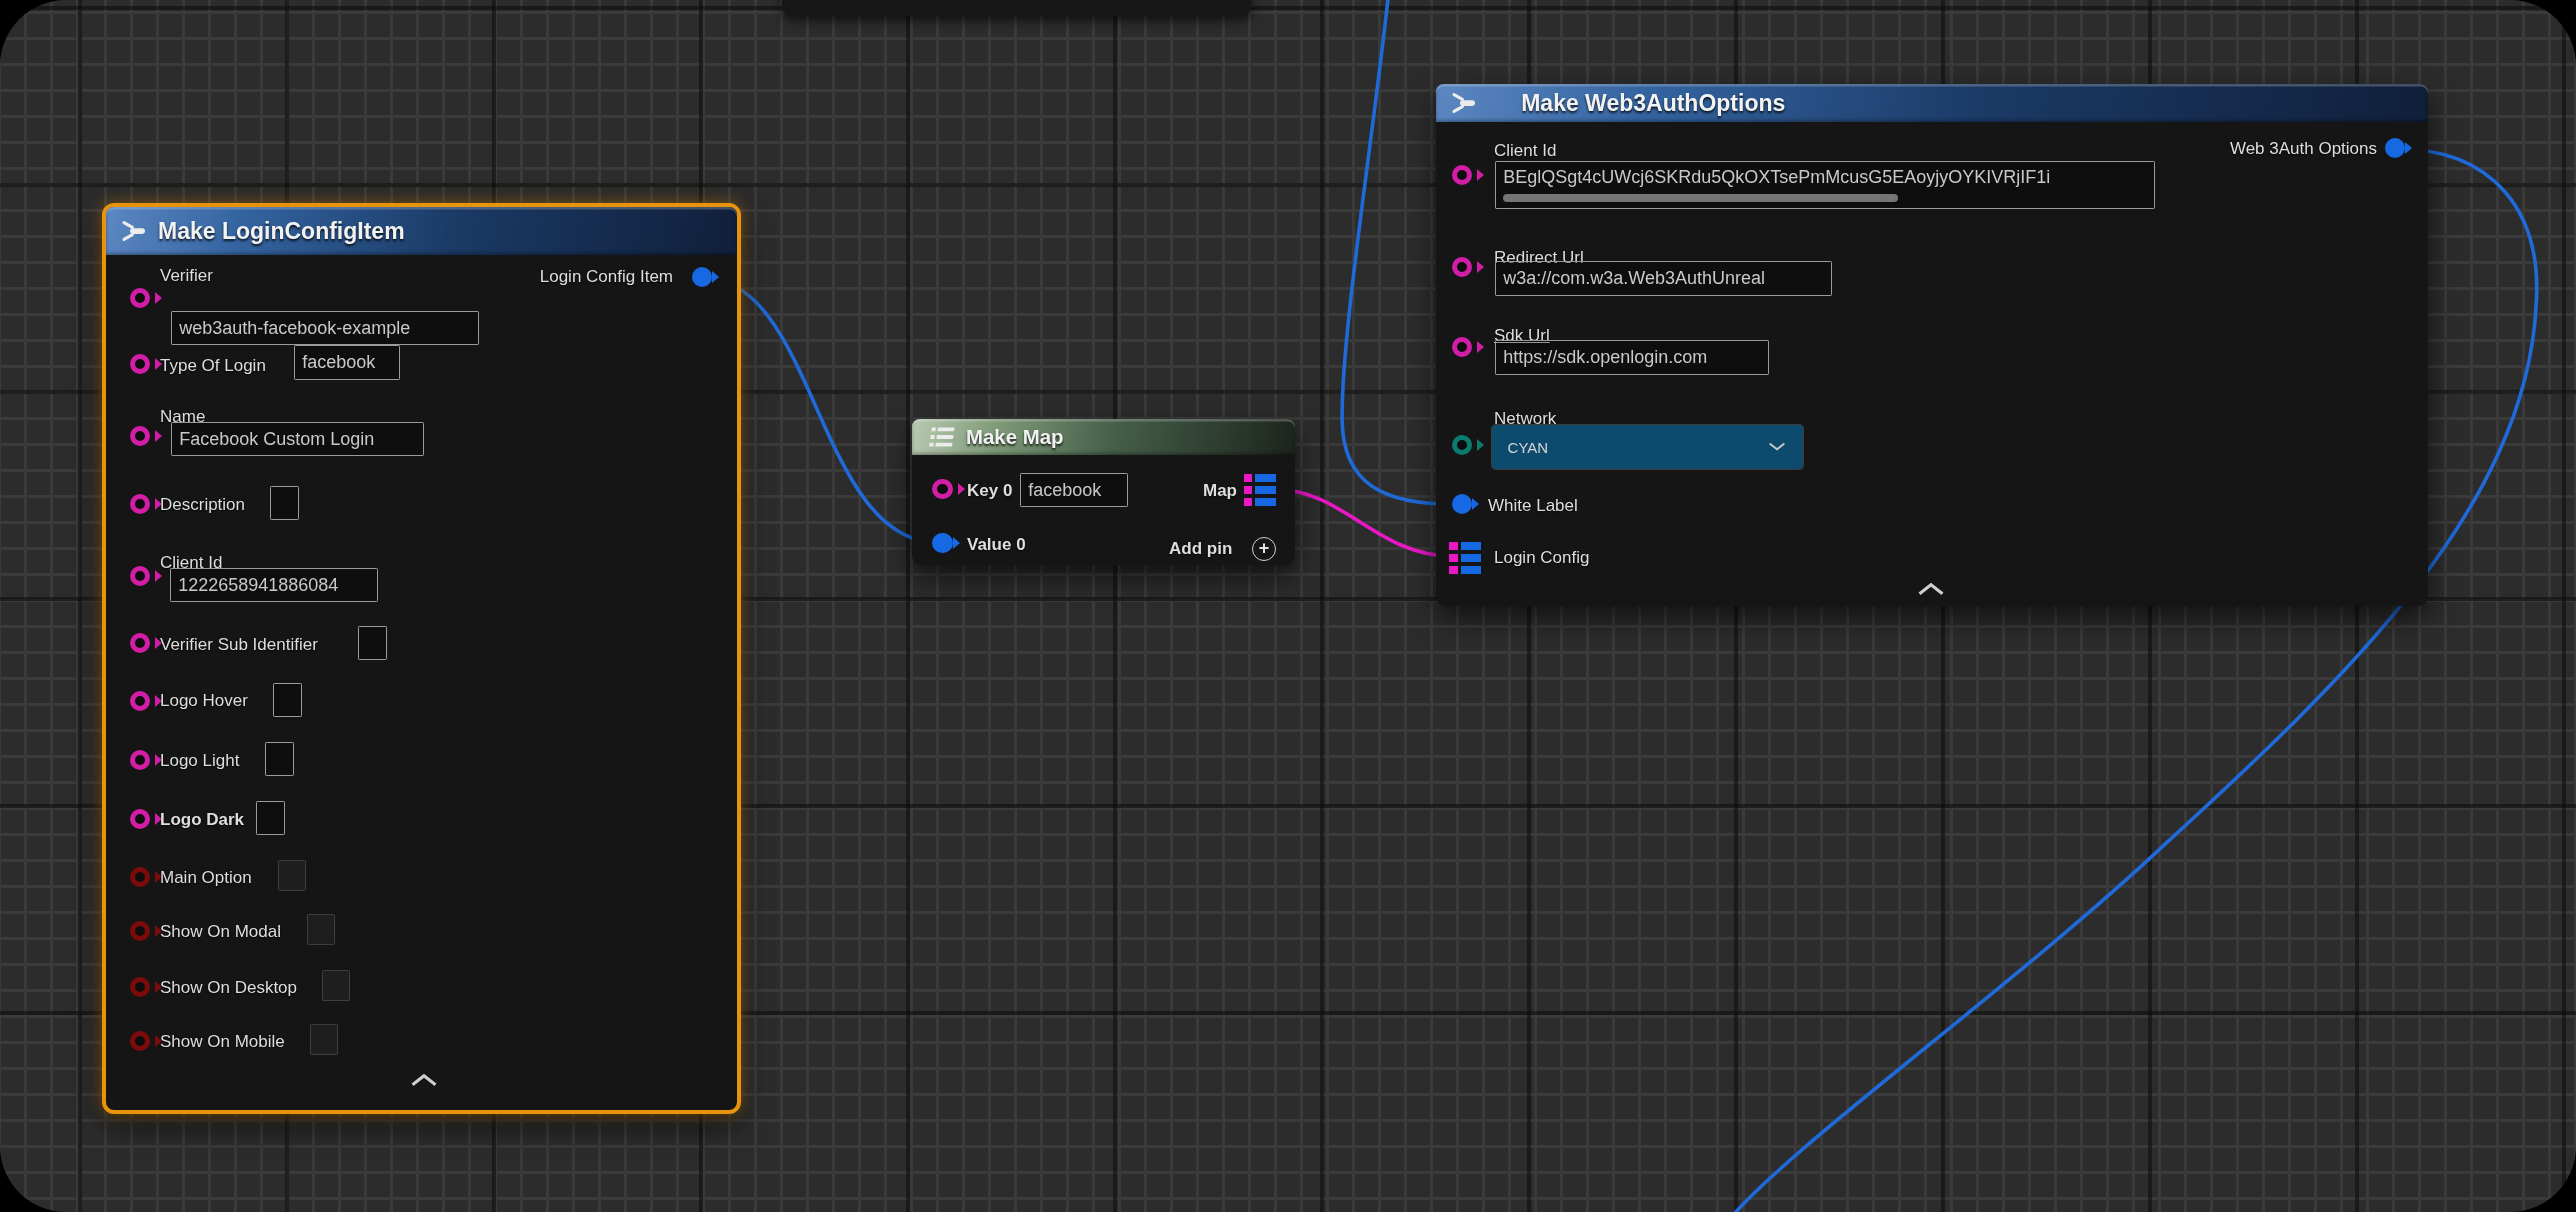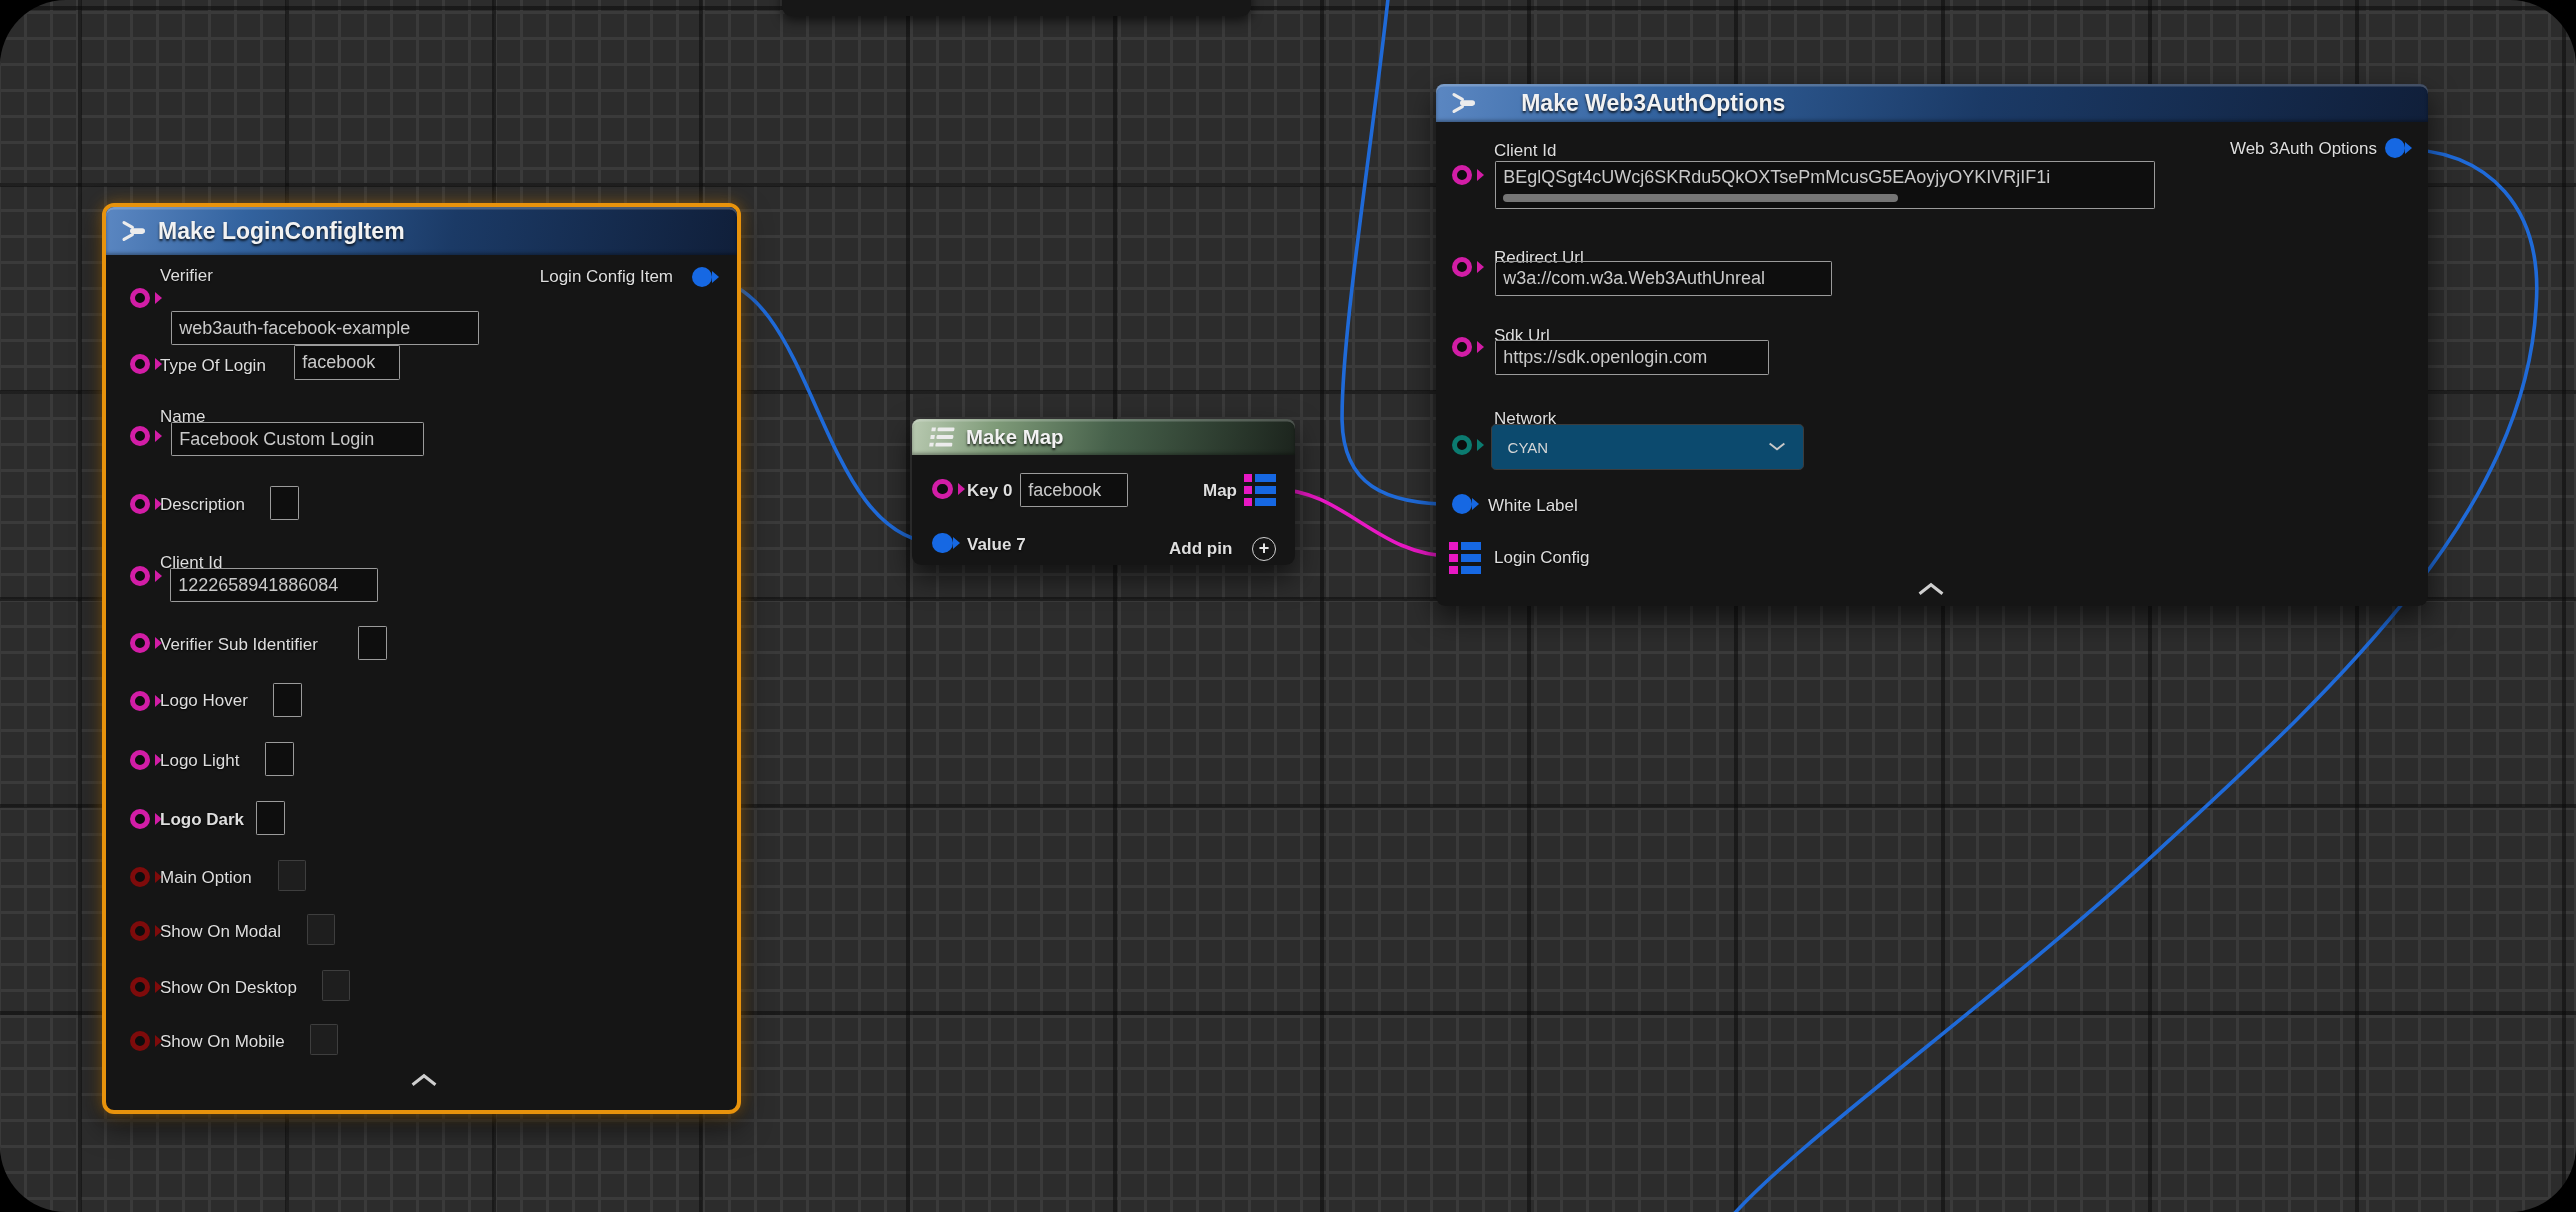--- a/index.html
+++ b/index.html
@@ -200,21 +200,21 @@
           <span class="k"></span>
           <span class="v"></span>
         </span>
       <span class="r">
           <span class="k"></span>
           <span class="v"></span>
         </span>
     </span>
 
     <span class="pin filled c-obj" style="left:20.4px;top:114px;"></span>
-    <span class="plabel bold" style="left:55px;top:116px;">Value 7</span>
+    <span class="plabel bold" style="left:55px;top:116px;">Value 0</span>
 
     <span class="plabel bold" style="left:257px;top:120px;">Add pin</span>
     <span class="plus-circle" style="left:340px;top:118px;">+</span>
   </div>
 
   <div class="node" style="left:1436px;top:84px;width:992px;height:522px;">
     <div class="hdr hdr-blue" style="height:38px;gap:44px;">
       <svg width="28" height="24" viewBox="0 0 23 20">
         <path d="M4 3 L11 7 M4 17 L11 13" stroke="#ececec" stroke-width="2.6" fill="none" stroke-linecap="round"></path>
         <rect x="9" y="7.8" width="12.5" height="4.6" rx="2.3" fill="#ececec"></rect>
@@ -229,21 +229,21 @@
       <span class="sthumb"></span>
     </div>
 
     <span class="plabel" style="right:51px;top:55px;">Web 3Auth Options</span>
     <span class="pin filled c-obj" style="left:949px;top:54px;"></span>
 
     <span class="plabel" style="left:58px;top:164px;">Redirect Url</span>
     <span class="pin hollow c-string" style="left:15.6px;top:173px;"></span>
     <div class="tbox" style="left:59px;top:177px;width:337px;height:35px;">w3a://com.w3a.Web3AuthUnreal</div>
 
-    <span class="plabel" style="left:58px;top:242px;">Sdk Url</span>
+    <span class="plabel" style="left:58px;top:242px;text-decoration:underline;">Sdk Url</span>
     <span class="pin hollow c-string" style="left:15.6px;top:253px;"></span>
     <div class="tbox" style="left:59px;top:256px;width:274px;height:35px;">https://sdk.openlogin.com</div>
 
     <span class="plabel" style="left:58px;top:325px;">Network</span>
     <span class="pin hollow c-enum" style="left:15.6px;top:351px;"></span>
     <div class="dd" style="left:55px;top:340px;width:313px;height:46px;">
       <span>CYAN</span>
       <svg width="18" height="9.6" viewBox="0 0 22 10">
         <path d="M2 1 L11 8 L20 1" stroke="#c8c8c8" stroke-width="2.4" fill="none"></path>
       </svg>

